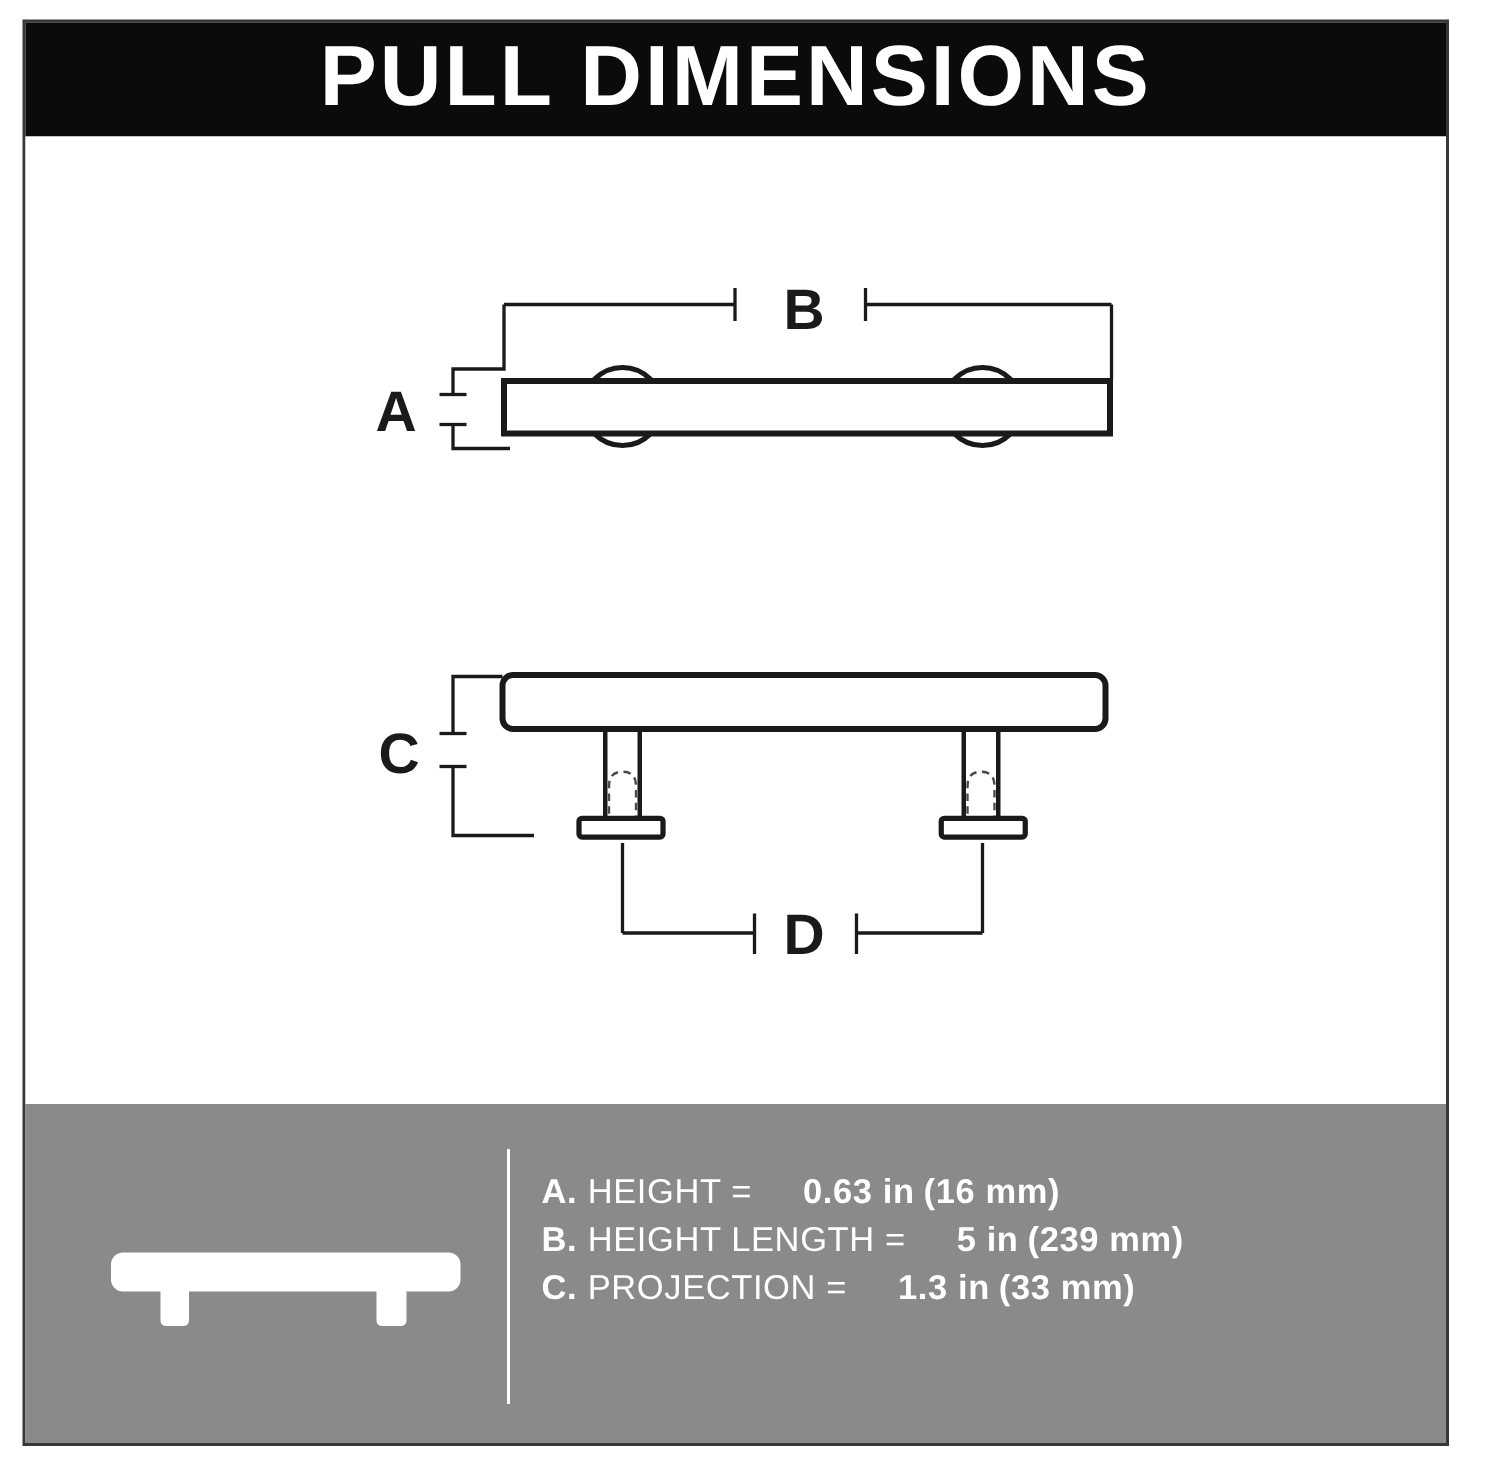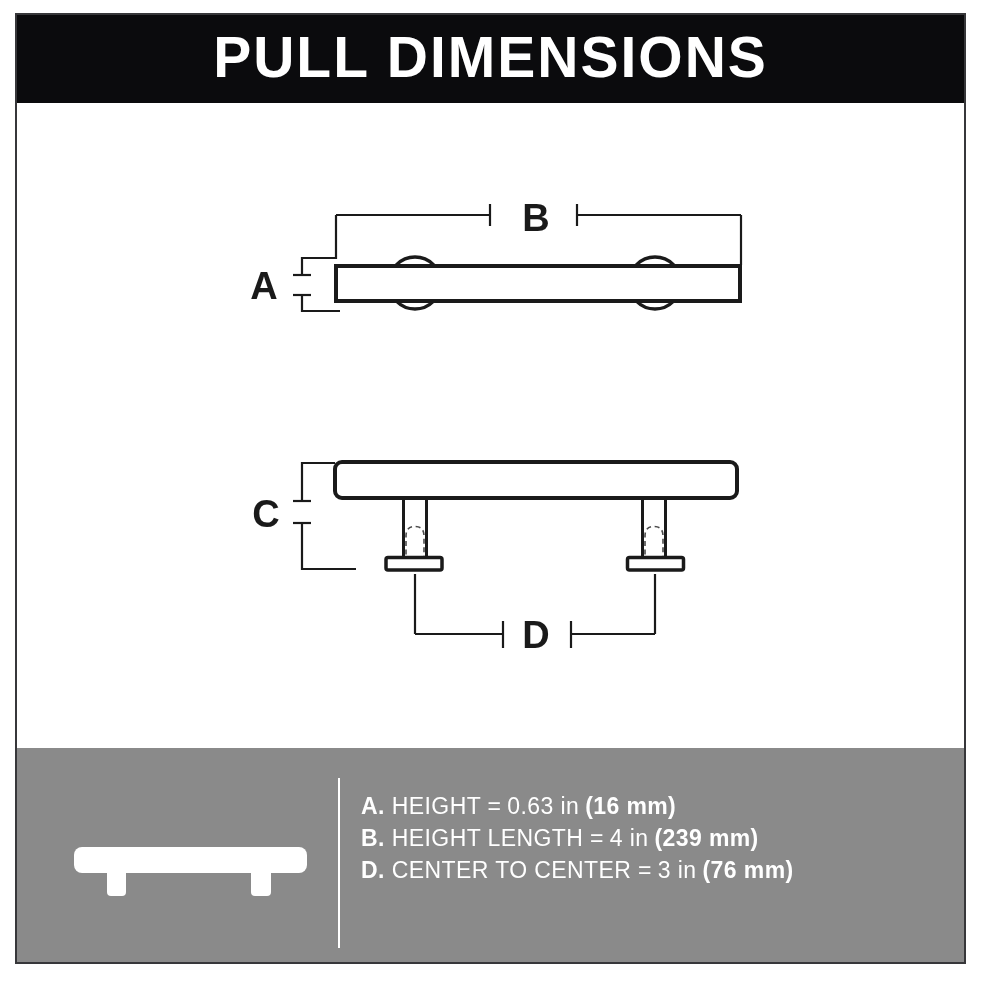--- a/index.html
+++ b/index.html
@@ -12,21 +12,21 @@
   .frame {
     position: absolute;
     left: 15px; top: 13px;
     width: 951px; height: 951px;
     border: 2px solid #37373a;
     background: #ffffff;
     display: flex;
     flex-direction: column;
   }
   .banner {
-    height: 88px;
+    height: 76px;
     background: #0b0b0d;
     display: flex;
     align-items: center;
     justify-content: center;
     flex: none;
   }
   .banner-title {
     color: #ffffff;
     font-size: 57px;
     font-weight: 800;
@@ -70,21 +70,21 @@
   }
   .spec-line {
     font-size: 23px;
     line-height: 32px;
     letter-spacing: 0.4px;
     white-space: nowrap;
     color: #ffffff;
   }
   .spec-key { font-weight: 700; margin-right: 7px; }
   .spec-label { font-weight: 400; margin-right: 6px; }
-  .spec-value { font-weight: 400; margin-right: 6px; }
+  .spec-value { font-weight: 700; margin-right: 6px; margin-left: 28px; }
   .spec-metric { font-weight: 700; }
 </style>
 </head>
 <body>
 
 <div class="frame">
 
   <div class="banner">
     <div class="banner-title">PULL DIMENSIONS</div>
   </div>
@@ -171,21 +171,21 @@
       <path d="M 179 28 L 199 28 L 199 49 Q 199 53 195 53 L 183 53 Q 179 53 179 49 Z" fill="#ffffff"></path>
     </svg>
 
     <div class="panel-divider"></div>
 
     <div class="spec-lines">
       <div class="spec-line">
         <span class="spec-key">A.</span><span class="spec-label">HEIGHT =</span><span class="spec-value">0.63 in</span><span class="spec-metric">(16 mm)</span>
       </div>
       <div class="spec-line">
-        <span class="spec-key">B.</span><span class="spec-label">HEIGHT LENGTH =</span><span class="spec-value">4 in</span><span class="spec-metric">(239 mm)</span>
+        <span class="spec-key">B.</span><span class="spec-label">HEIGHT LENGTH =</span><span class="spec-value">5 in</span><span class="spec-metric">(239 mm)</span>
       </div>
       <div class="spec-line">
-        <span class="spec-key">D.</span><span class="spec-label">CENTER TO CENTER =</span><span class="spec-value">3 in</span><span class="spec-metric">(76 mm)</span>
+        <span class="spec-key">C.</span><span class="spec-label">PROJECTION =</span><span class="spec-value">1.3 in</span><span class="spec-metric">(33 mm)</span>
       </div>
     </div>
   </div>
 
 </div>
 
 </body></html>

